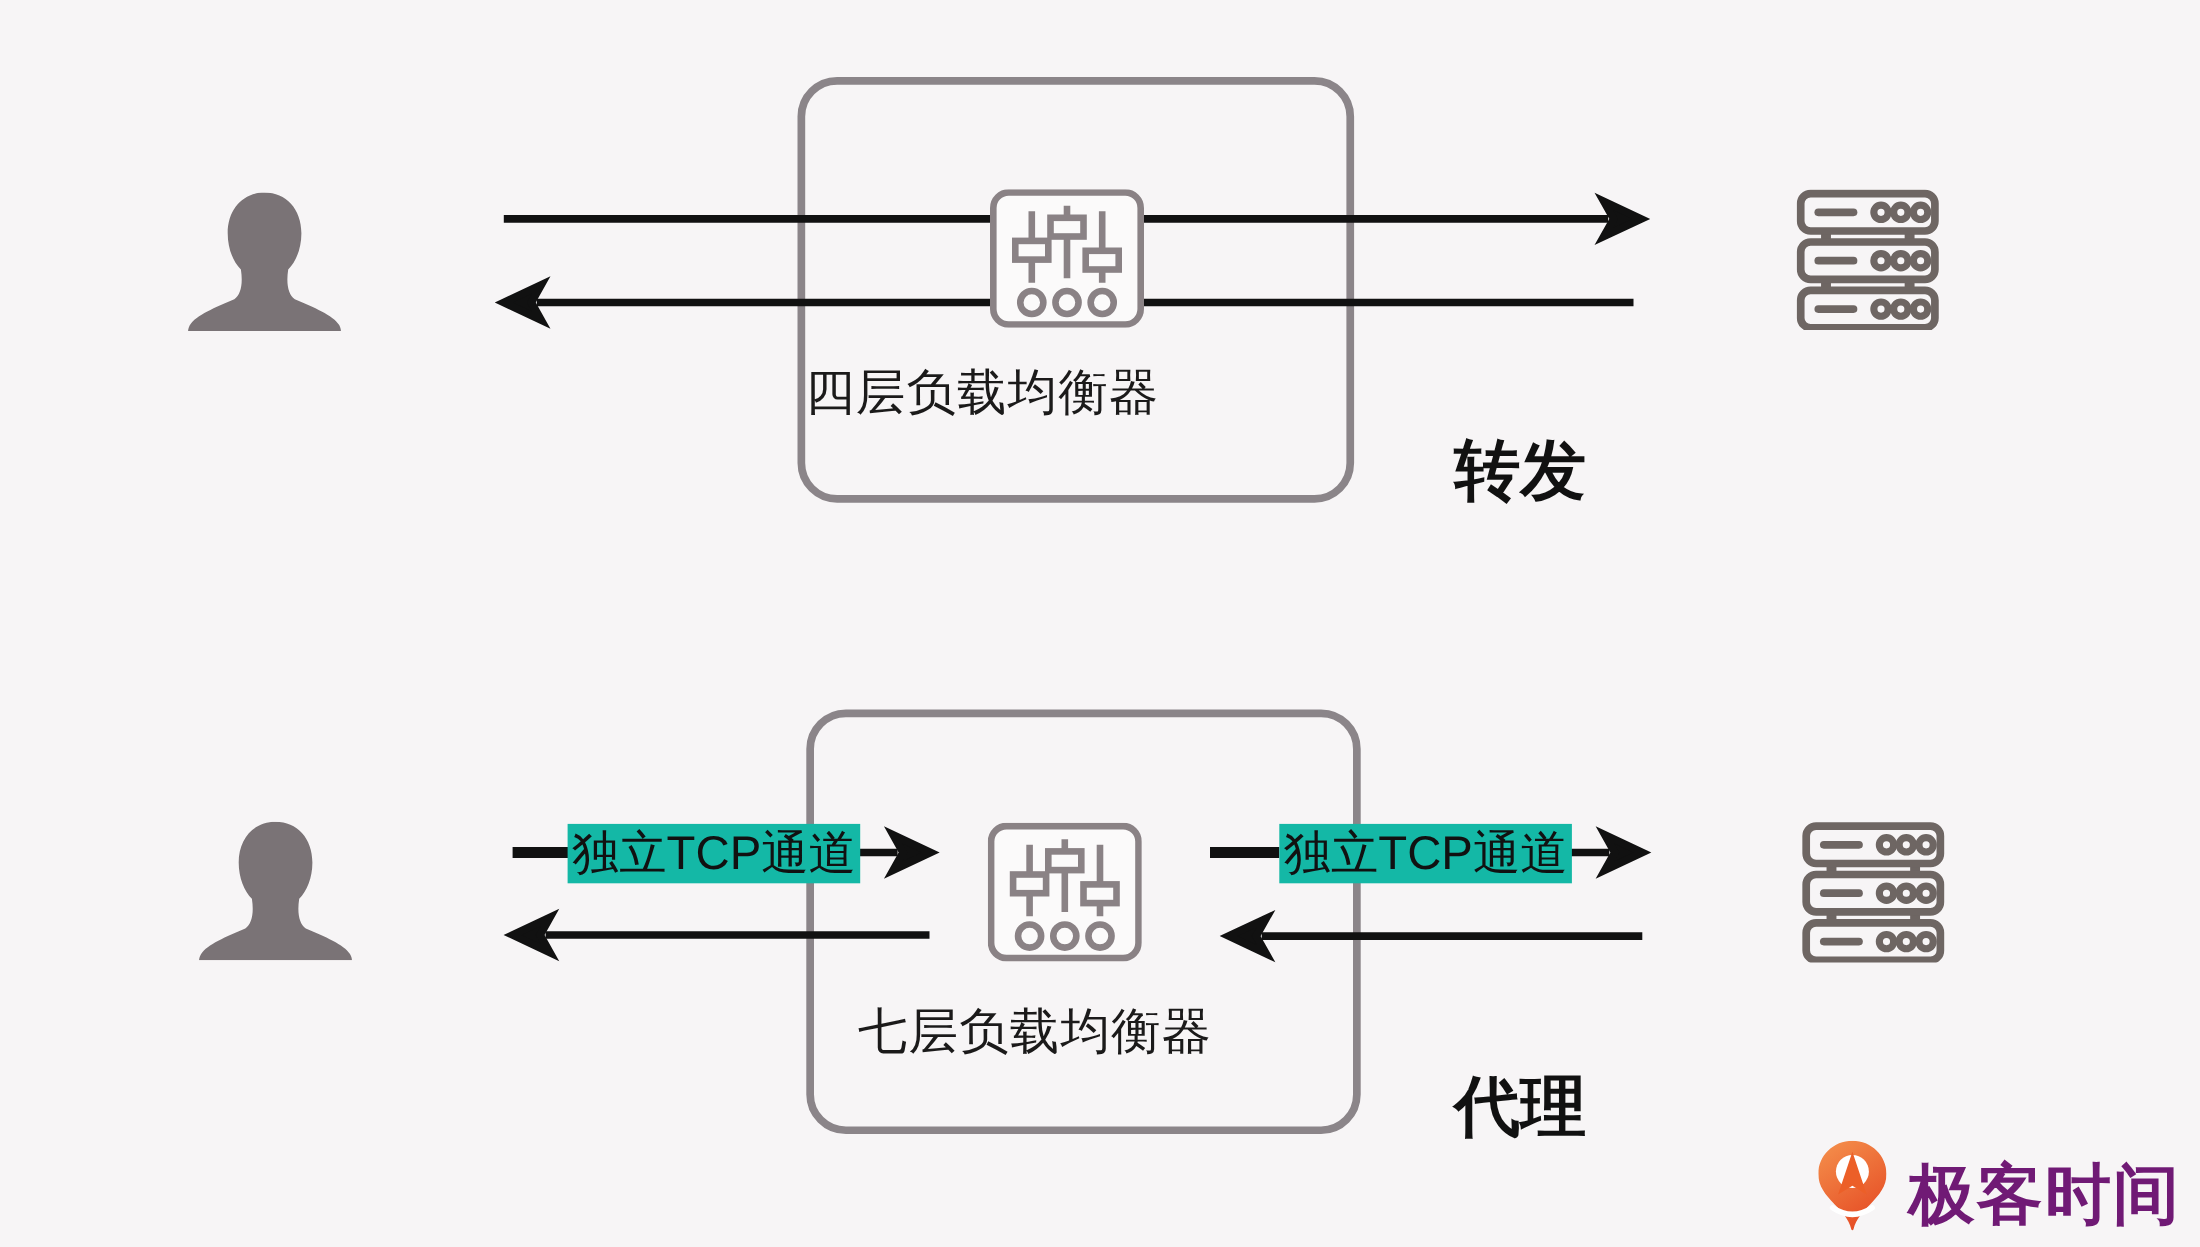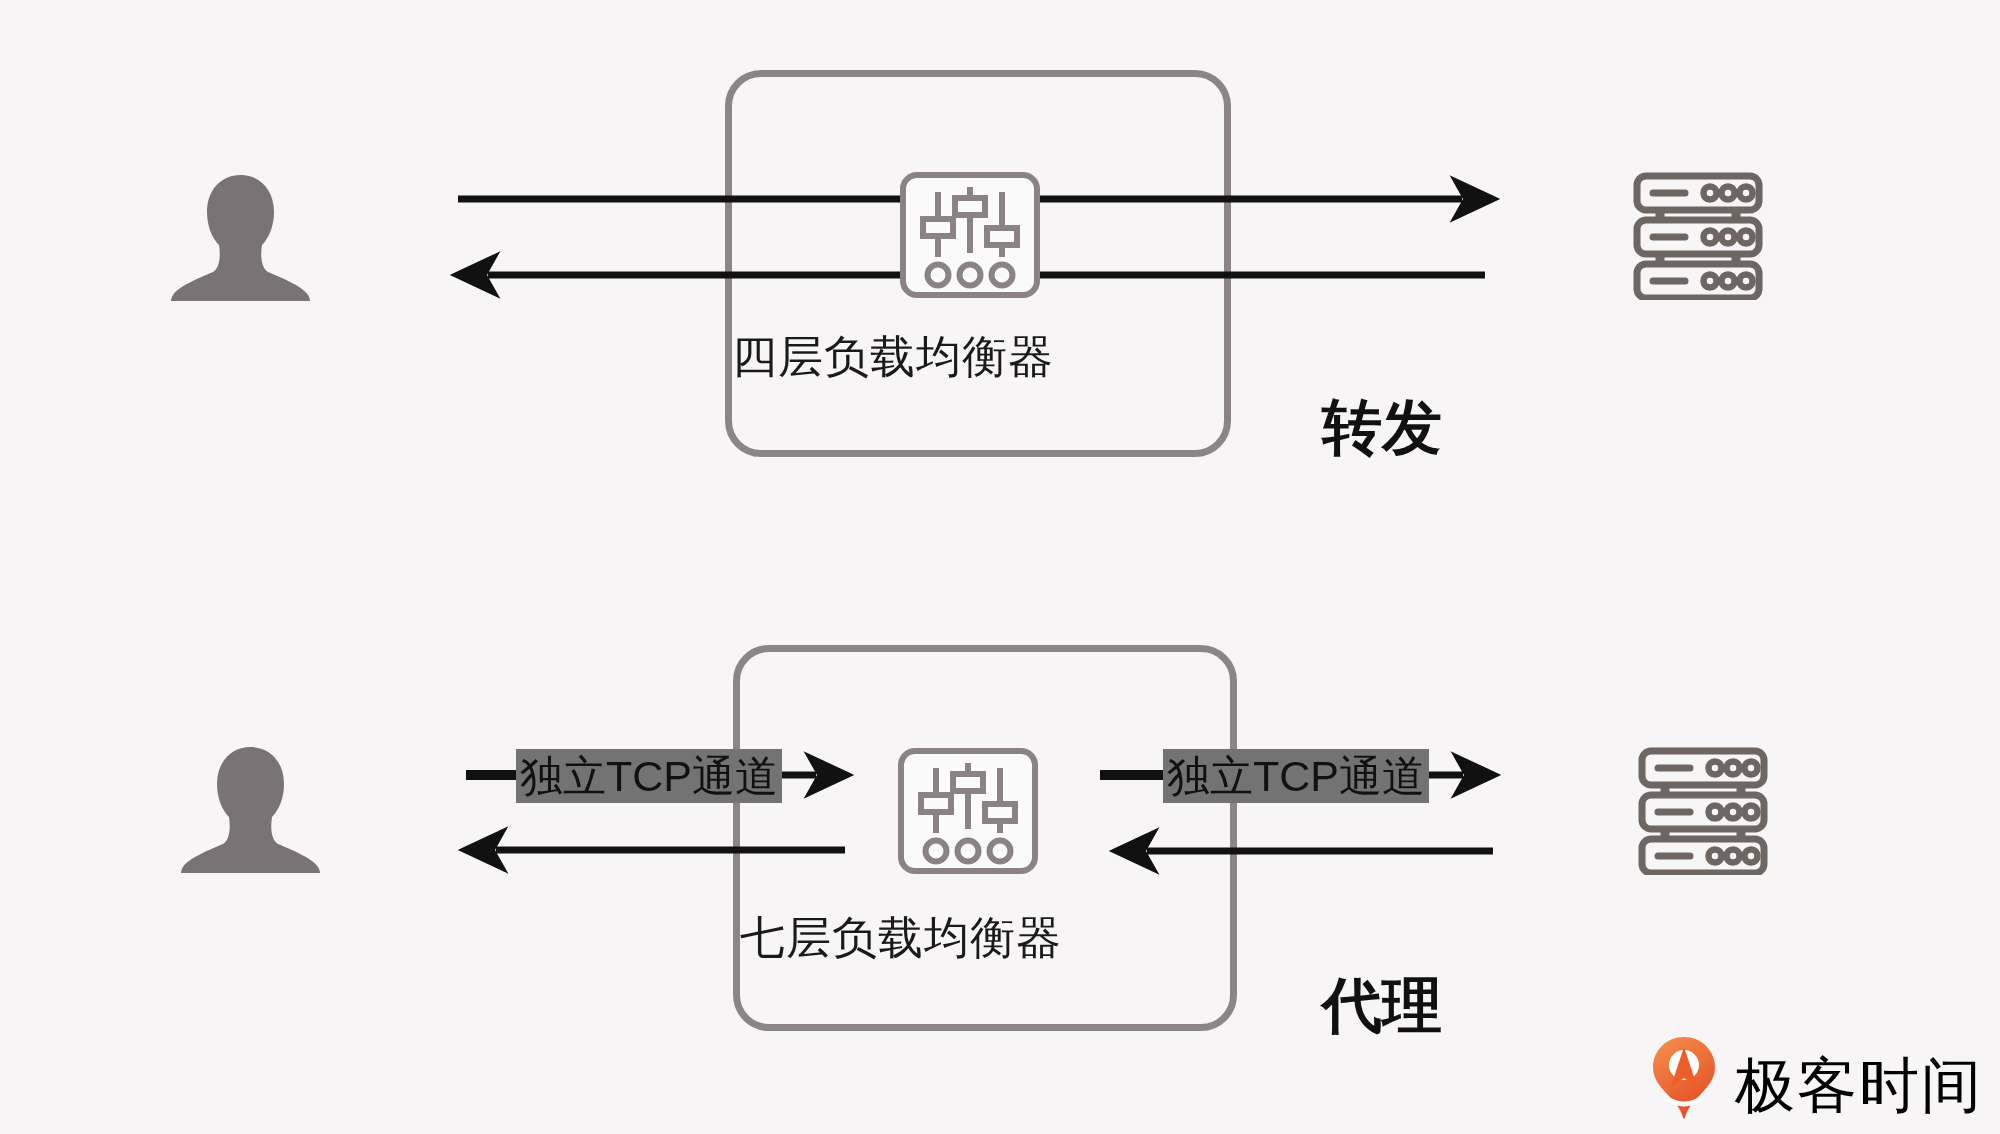--- a/index.html
+++ b/index.html
@@ -27,41 +27,41 @@
     letter-spacing:1px;
     z-index:5;
   }
   
   .arrow-layer{position:absolute;left:0;top:0;z-index:3;}
   
   .icon-layer{position:absolute;z-index:4;}
   
   .channel-label{
     position:absolute;
-    background:#737373;
+    background:#14b8a6;
     font-size:43px;
     color:#111;
     height:54px;line-height:54px;
     padding:0 4px;
     z-index:4;
     white-space:nowrap;
   }
   .mode-label{
     position:absolute;
     font-size:60px;
     font-weight:700;
     color:#111;
     z-index:5;
     white-space:nowrap;
   }
   .logo-text{
     position:absolute;
     font-size:60px;
-    font-weight:400;
-    color:#000000;
+    font-weight:700;
+    color:#701a75;
     letter-spacing:2px;
     white-space:nowrap;
     z-index:5;
   }
 </style>
 </head>
 <body>
 
 <div class="canvas">
 
@@ -95,21 +95,21 @@
       <circle cx="95" cy="109" r="6.5" stroke-width="6.5"></circle>
       <circle cx="113" cy="109" r="6.5" stroke-width="6.5"></circle>
     </g>
   </svg>
 
   <svg class="abs" style="left:178px;top:747px;" width="145" height="126" viewBox="0 0 145 126">
     <path fill="#7a7376" d="M72.5,0 C53,0 39,15 39,37 C39,51 44,63 51,70 C53,83 51,93 45,97 C28,104 10,112 5,120 C3,123 3,126 3,126 L142,126 C142,126 142,123 140,120 C135,112 117,104 100,97 C94,93 92,83 94,70 C101,63 106,51 106,37 C106,15 92,0 72.5,0 Z"></path>
   </svg>
 
   <div class="lb-box" style="left:733px;top:645px;width:490px;height:372px;">
-    <div class="box-label" style="top:256px;">七层负载均衡器</div>
+    <div class="box-label" style="top:256px;padding-left:40px;">七层负载均衡器</div>
   </div>
 
   <svg class="abs" style="left:1638px;top:747px;" width="130" height="128" viewBox="0 0 130 128">
     <g fill="none" stroke="#6e6663" stroke-width="7">
       <line x1="27" y1="37" x2="27" y2="49" stroke-width="9"></line>
       <line x1="103" y1="37" x2="103" y2="49" stroke-width="9"></line>
       <line x1="27" y1="81" x2="27" y2="93" stroke-width="9"></line>
       <line x1="103" y1="81" x2="103" y2="93" stroke-width="9"></line>
       <rect x="4" y="4" width="122" height="34" rx="9" fill="#f7f5f6"></rect>
       <line x1="20" y1="21" x2="52" y2="21" stroke-linecap="round"></line>

